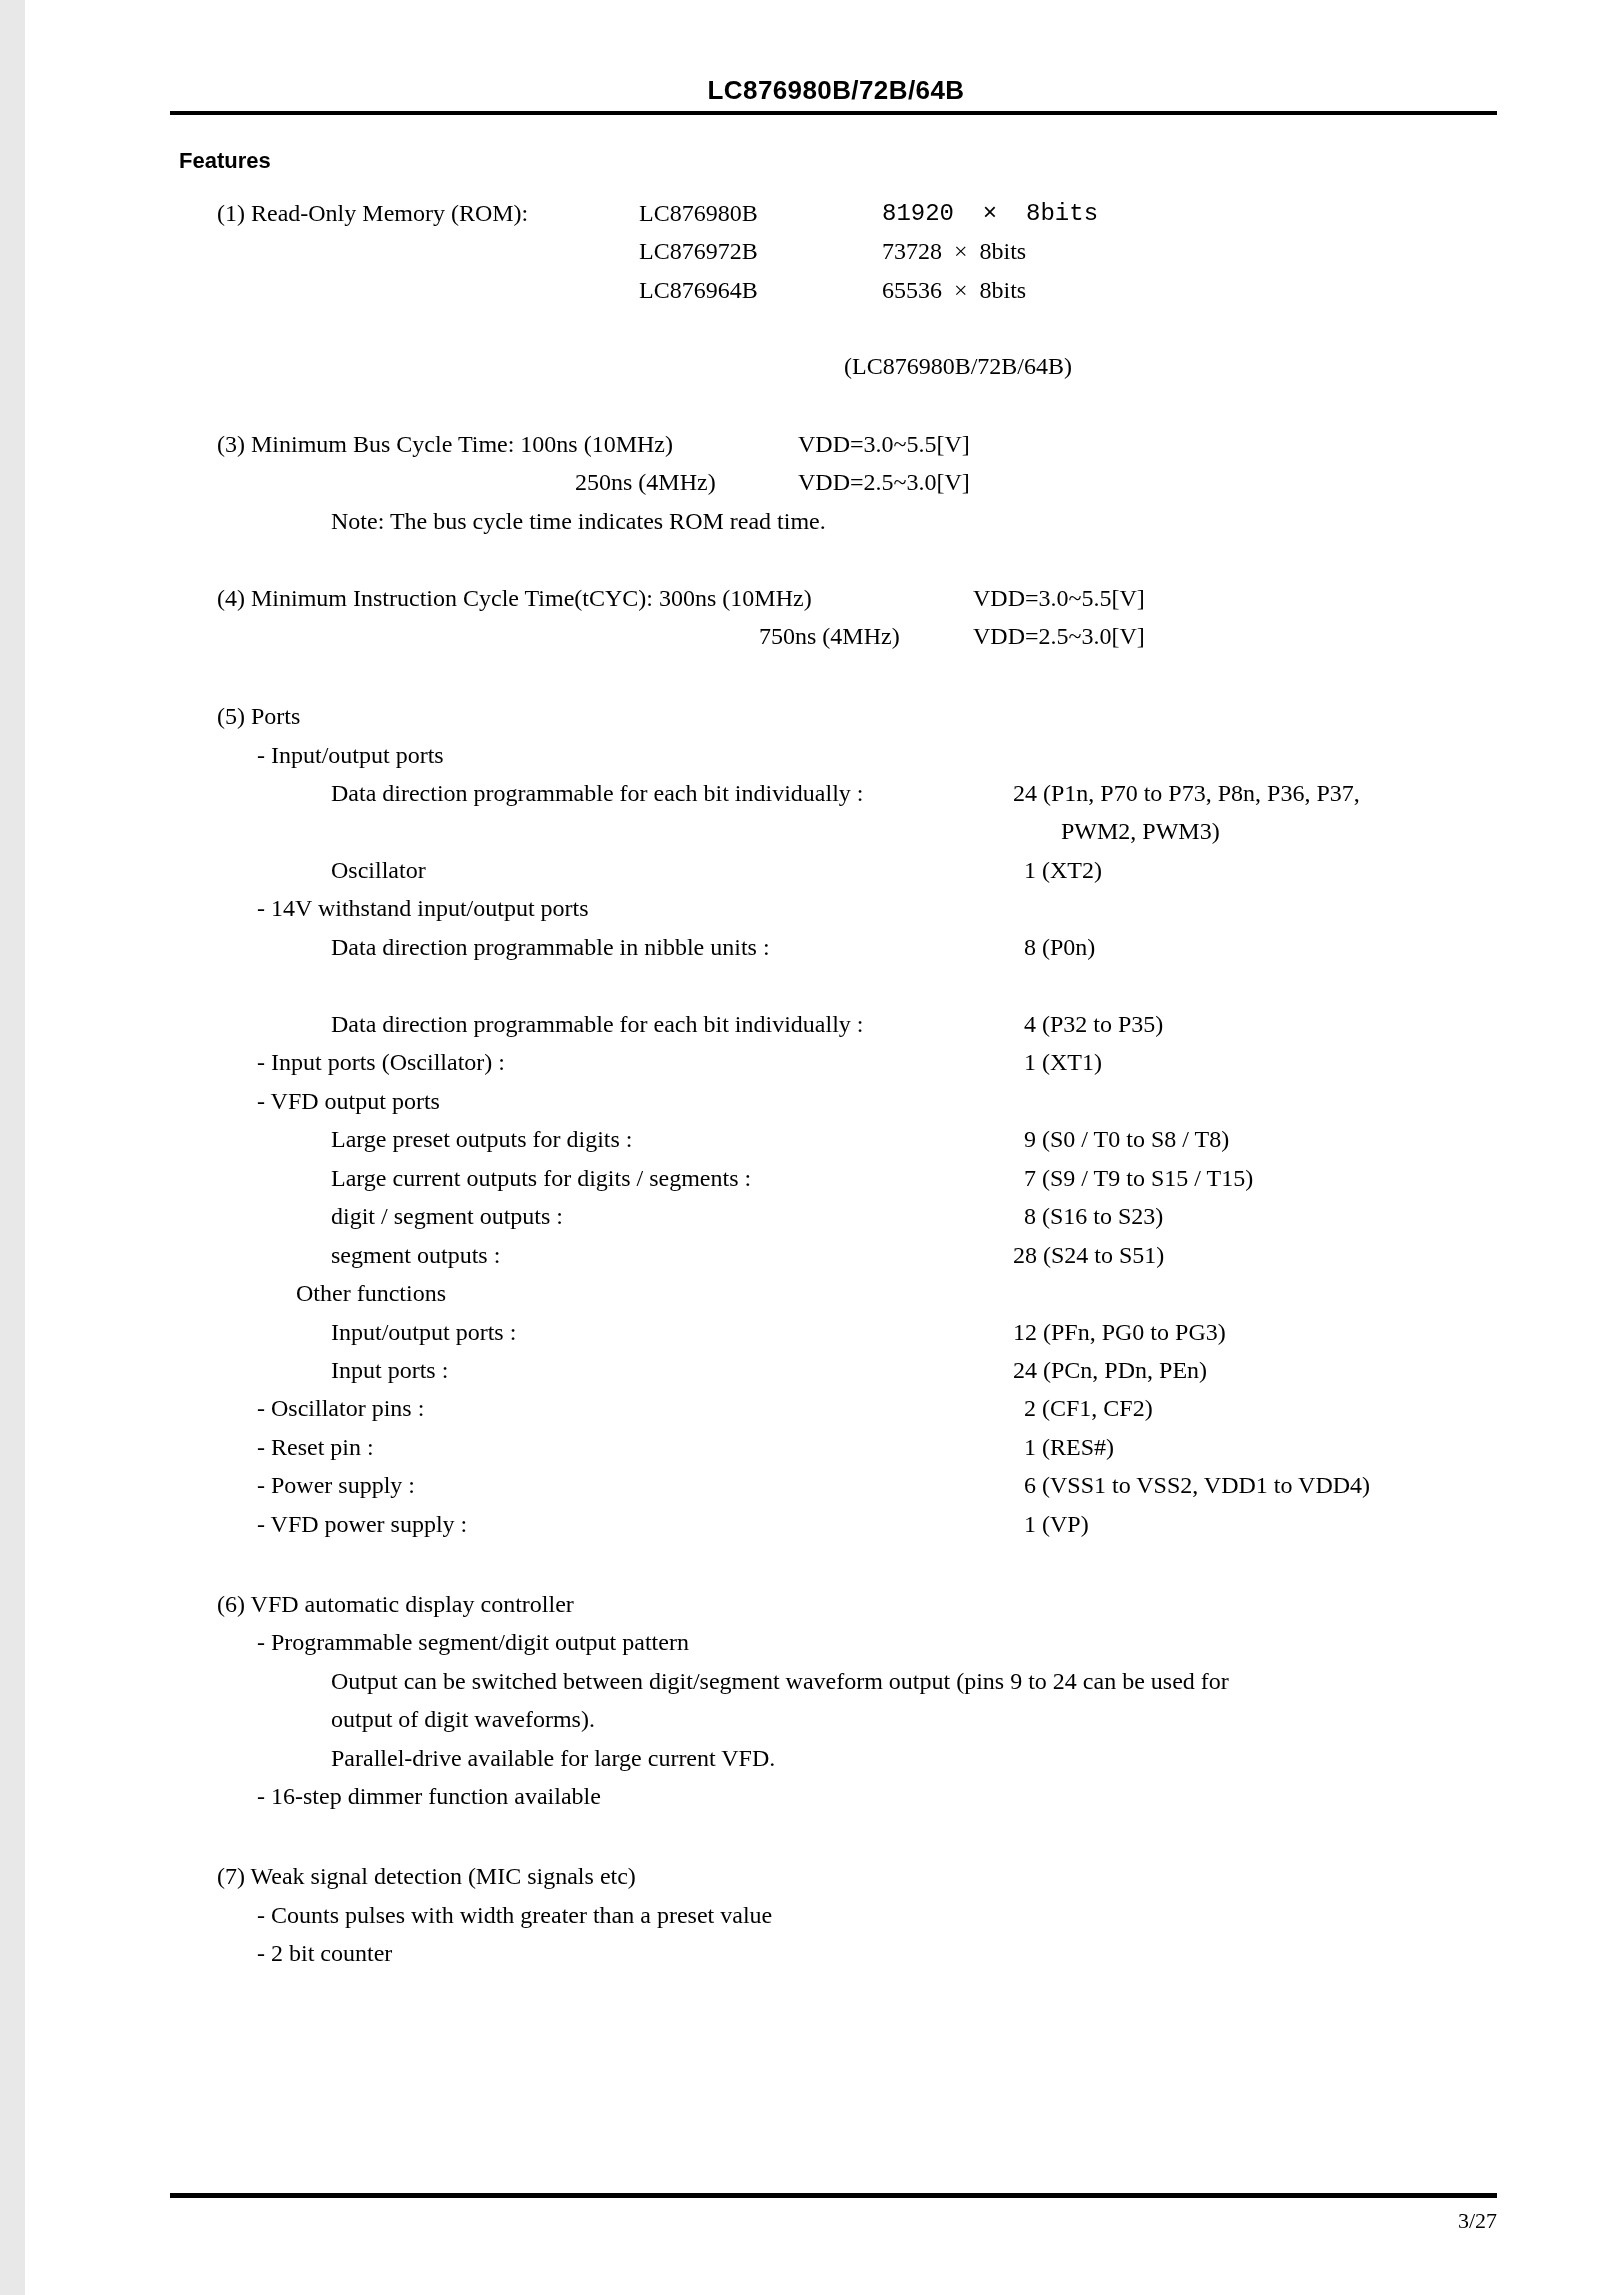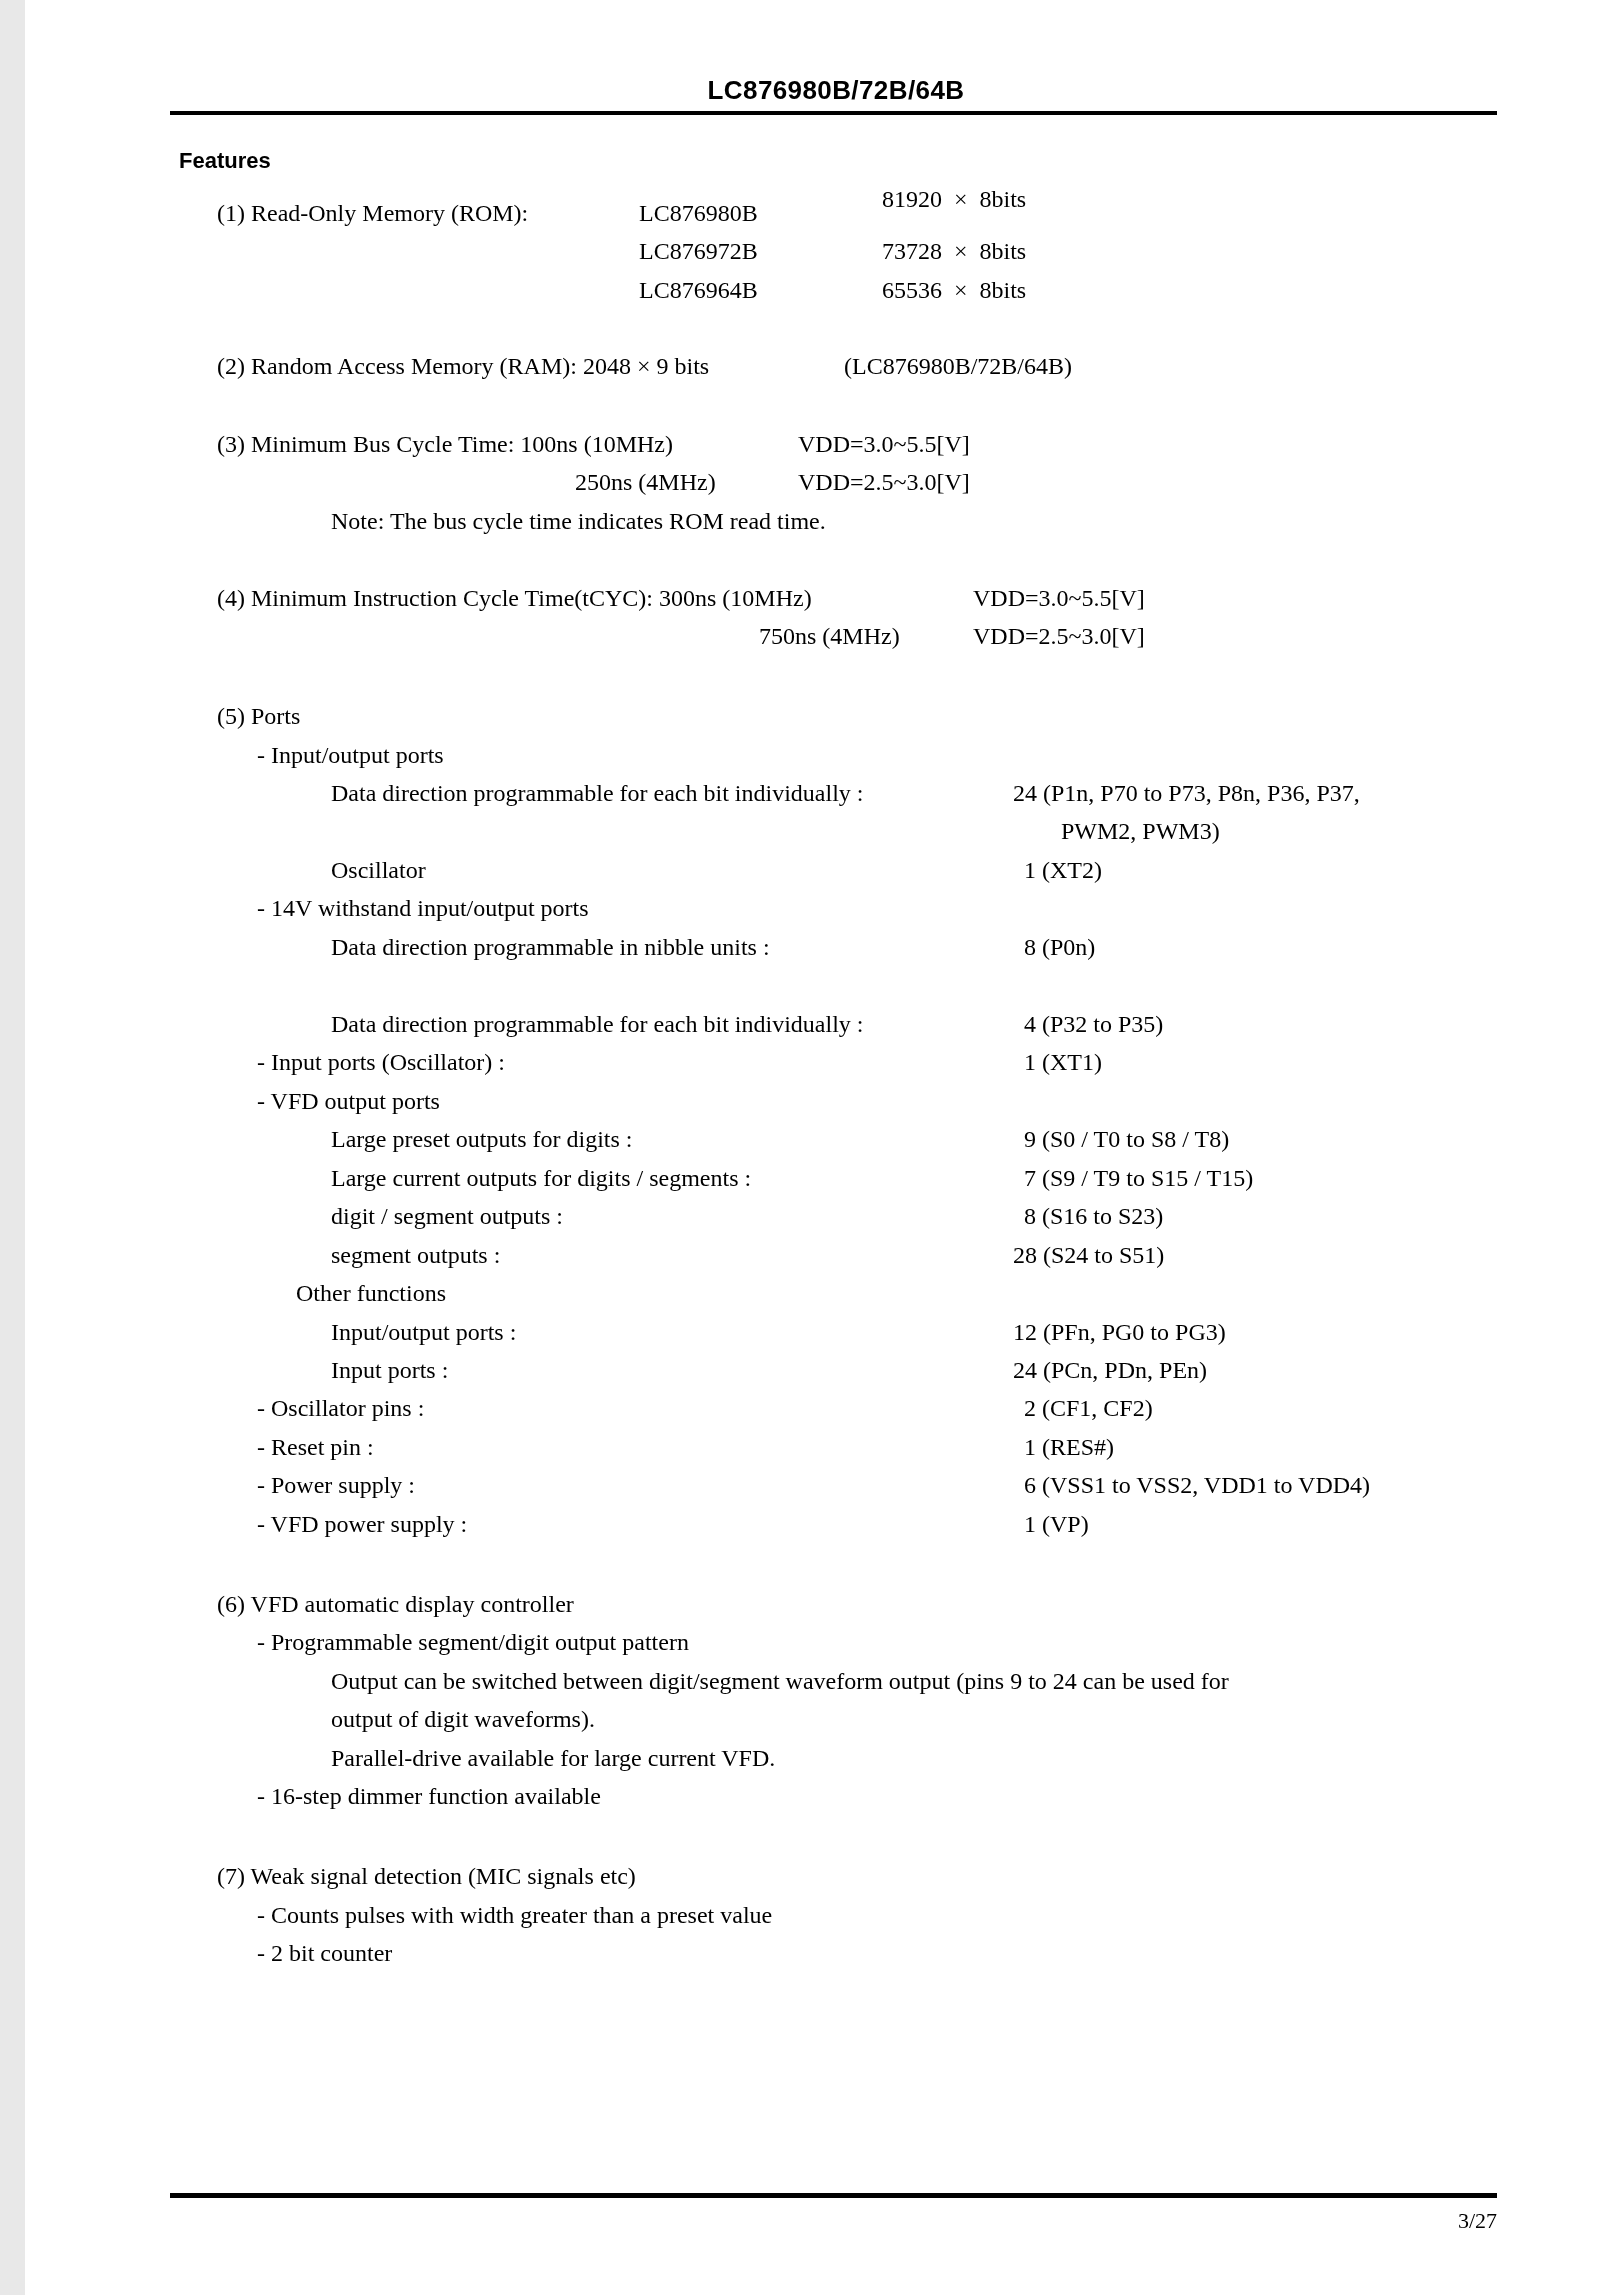--- a/index.html
+++ b/index.html
@@ -54,26 +54,25 @@
 </head>
 <body>
 
 <div id="page">
   <div class="hdr-title">LC876980B/72B/64B</div>
   <div class="rule top"></div>
   <div class="features-heading">Features</div>
   <div id="doc-lines">
       <span class="seg" style="left: 192px; top: 198px;">(1) Read-Only Memory (ROM):</span>
       <span class="seg" style="left: 614px; top: 198px;">LC876980B</span>
-      <span class="seg" style="left: 857px; top: 184px;">81920  ×  8bits</span>
+      <span class="seg" style="left: 857px; top: 198px; font-family: Liberation Mono, monospace;">81920  ×  8bits</span>
       <span class="seg" style="left: 614px; top: 236px;">LC876972B</span>
       <span class="seg" style="left: 857px; top: 236px;">73728  ×  8bits</span>
       <span class="seg" style="left: 614px; top: 275px; font-family: Liberation Serif, serif;">LC876964B</span>
       <span class="seg" style="left: 857px; top: 275px;">65536  ×  8bits</span>
-      <span class="seg" style="left: 192px; top: 351px;">(2) Random Access Memory (RAM): 2048 × 9 bits</span>
       <span class="seg" style="left: 819px; top: 351px;">(LC876980B/72B/64B)</span>
       <span class="seg" style="left: 192px; top: 429px;">(3) Minimum Bus Cycle Time: 100ns (10MHz)</span>
       <span class="seg" style="left: 773px; top: 429px;">VDD=3.0~5.5[V]</span>
       <span class="seg" style="left: 550px; top: 467px;">250ns (4MHz)</span>
       <span class="seg" style="left: 773px; top: 467px;">VDD=2.5~3.0[V]</span>
       <span class="seg" style="left: 306px; top: 506px;">Note: The bus cycle time indicates ROM read time.</span>
       <span class="seg" style="left: 192px; top: 583px;">(4) Minimum Instruction Cycle Time(tCYC): 300ns (10MHz)</span>
       <span class="seg" style="left: 948px; top: 583px;">VDD=3.0~5.5[V]</span>
       <span class="seg" style="left: 734px; top: 621px;">750ns (4MHz)</span>
       <span class="seg" style="left: 948px; top: 621px;">VDD=2.5~3.0[V]</span>

